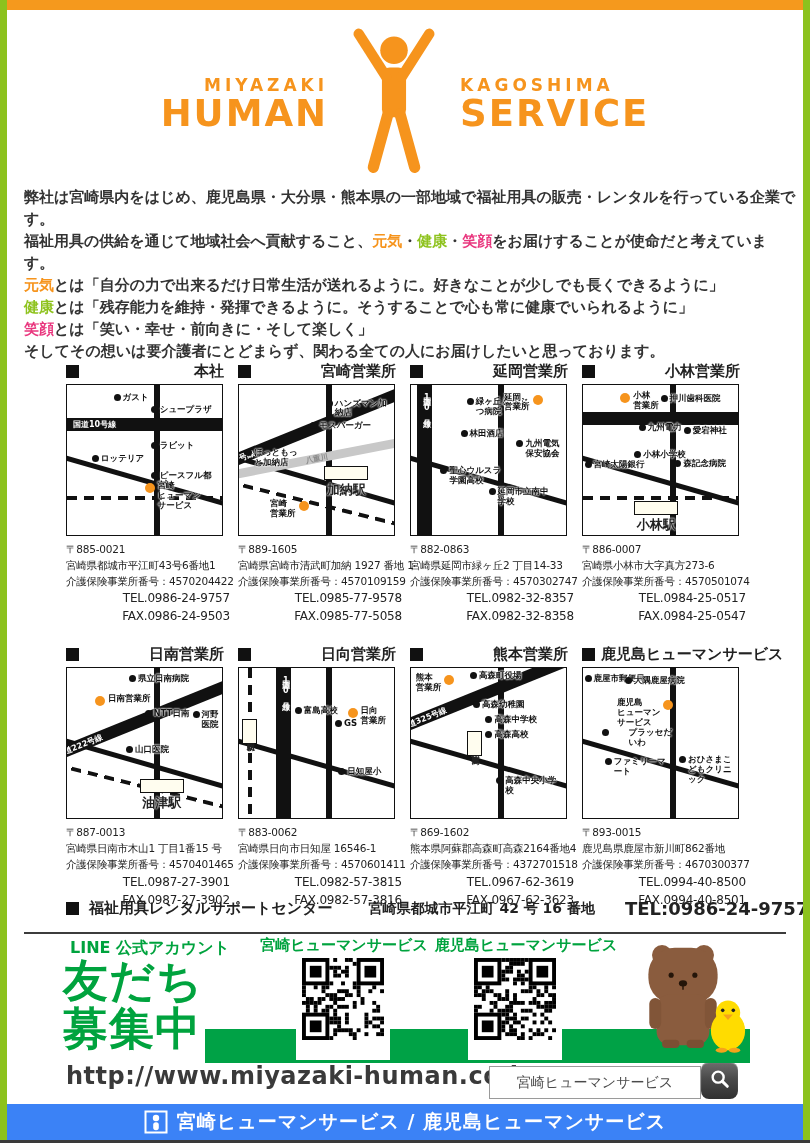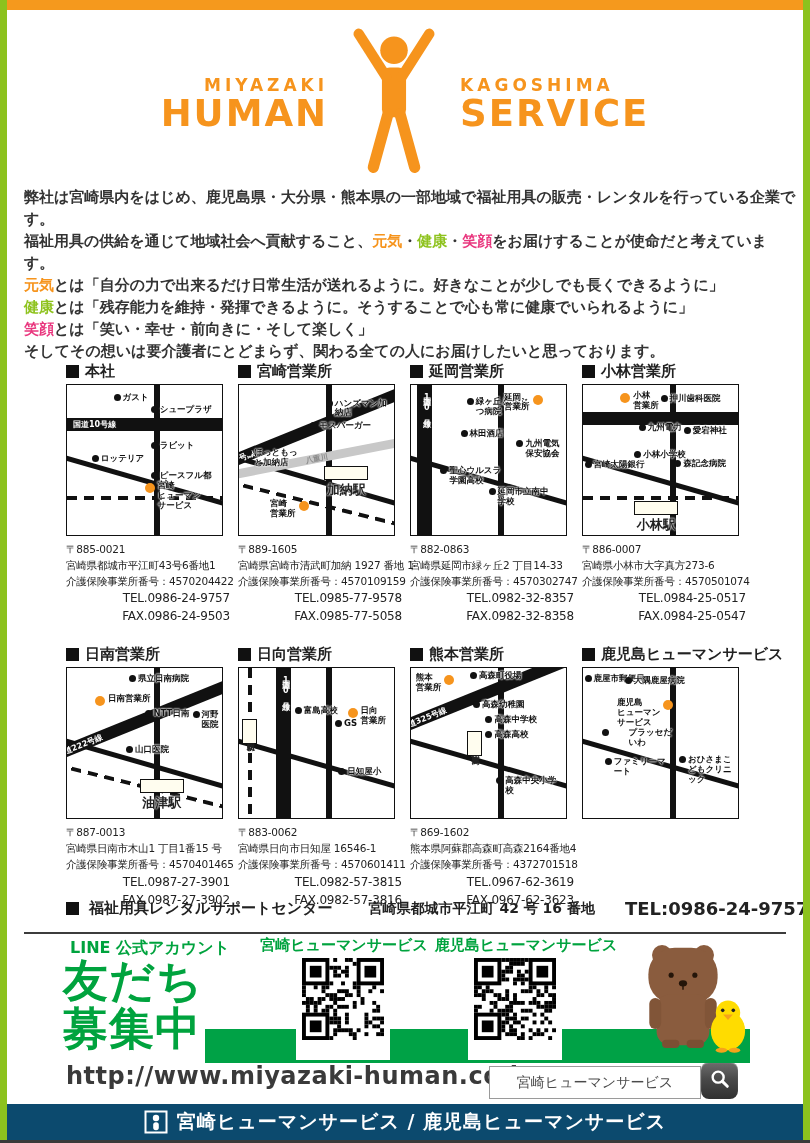--- a/index.html
+++ b/index.html
@@ -15,21 +15,21 @@
   .logo-text{color:#F6941D;text-align:center;line-height:1.05;}
   .logo-small{font-size:17px;font-weight:700;letter-spacing:4px;}
   .logo-big{font-size:37px;font-weight:800;letter-spacing:2px;}
   .logo-fig{flex:none;margin-top:-8px;}
   
   .intro{position:absolute;left:24px;top:186px;width:772px;font-size:15px;font-weight:600;
          line-height:22px;color:#333;letter-spacing:0;}
   .kw-o{color:#F6941D;} .kw-g{color:#8FC31F;} .kw-p{color:#E9367E;}
   
   .offices{position:absolute;left:66px;top:362px;display:grid;grid-template-columns:repeat(4,158px);column-gap:14px;row-gap:20px;}
-  .office-title{display:flex;align-items:center;gap:6px;font-size:15px;font-weight:600;white-space:nowrap;height:18px;}
+  .office-title{display:flex;align-items:center;gap:6px;font-size:15px;font-weight:600;white-space:nowrap;height:18px;justify-content:space-between;}
   .office-title .sq{width:13px;height:13px;background:#111;flex:none;}
   .map{position:relative;width:155px;height:150px;border:1.5px solid #111;background:#fff;overflow:hidden;margin-top:4px;}
   .office-info{margin-top:6px;width:164px;font-size:10.5px;line-height:1.5;color:#222;letter-spacing:-0.2px;white-space:nowrap;}
   .office-info .tel,.office-info .fax{text-align:right;font-size:12px;}
   
   .deco-v{position:absolute;left:56%;top:0;width:6px;height:100%;background:#111;z-index:0;}
   .deco-d{position:absolute;left:-12%;top:62%;width:124%;height:5px;background:#111;transform:rotate(16deg);z-index:0;}
   .band-h{position:absolute;left:0;width:100%;height:13px;background:#111;z-index:1;}
   .band-lbl{color:#fff;font-size:8px;line-height:13px;padding-left:6px;font-weight:600;white-space:nowrap;display:block;}
   .band-v{position:absolute;top:0;width:15px;height:100%;background:#111;z-index:1;}
@@ -76,21 +76,21 @@
   .qr-box svg{margin-top:5px;}
   .bear{position:absolute;left:642px;top:938px;z-index:2;} 
   .chick{position:absolute;left:706px;top:994px;z-index:3;}
   
   .url{position:absolute;left:66px;top:1062px;font-size:24px;font-weight:700;color:#3a3a3a;letter-spacing:0.5px;text-decoration:none;}
   .search-box{position:absolute;left:489px;top:1066px;width:206px;height:29px;border:1px solid #9a9a9a;background:#fff;
               text-align:center;font-size:14px;color:#4a4a4a;font-family:"DejaVu Sans","Liberation Sans",sans-serif;}
   .search-btn{position:absolute;left:701px;top:1062px;width:37px;height:37px;border:none;border-radius:8px;cursor:pointer;
               background:linear-gradient(180deg,#6e6e6e 0%,#4a4a4a 45%,#303030 100%);box-shadow:inset 0 1px 1px rgba(255,255,255,.4);}
   
-  .footer-bar{position:absolute;left:7px;top:1104px;width:796px;height:36px;background:#0c4a6e;z-index:5;
+  .footer-bar{position:absolute;left:7px;top:1104px;width:796px;height:36px;background:#3b82f6;z-index:5;
               display:flex;align-items:center;justify-content:center;gap:9px;}
   .footer-text{color:#fff;font-size:19px;font-weight:700;letter-spacing:1px;}
 </style>
 </head>
 <body>
 
 <div class="page">
   <div class="strip-l"></div>
   <div class="strip-r"></div>
   <div class="strip-t"></div>
@@ -465,20 +465,27 @@
           </div>
           <div class="lm" style="left: 62%; top: 58%;">
             <span class="dot"></span>
             <span class="lbl">おひさまこどもクリニック</span>
           </div>
           <div class="mk mk-r" style="left: 22%; top: 20%;">
             <span class="odot"></span>
             <span class="mlbl">鹿児島<br>ヒューマン<br>サービス</span>
           </div>
         </div>
+      <div class="office-info">
+        <div class="postal">〒893-0015</div>
+        <div class="addr">鹿児島県鹿屋市新川町862番地</div>
+        <div class="license">介護保険事業所番号：4670300377</div>
+        <div class="tel">TEL.0994-40-8500</div>
+        <div class="fax">FAX.0994-40-8501</div>
+      </div>
     </div>
   </section>
 
   <div class="support">
     <span class="sq"></span>
     <span class="s-name">福祉用具レンタルサポートセンター</span>
     <span class="s-addr">宮崎県都城市平江町 42 号 16 番地</span>
     <span class="s-tel">TEL:0986-24-9757</span>
   </div>
   <div class="rule"></div>

